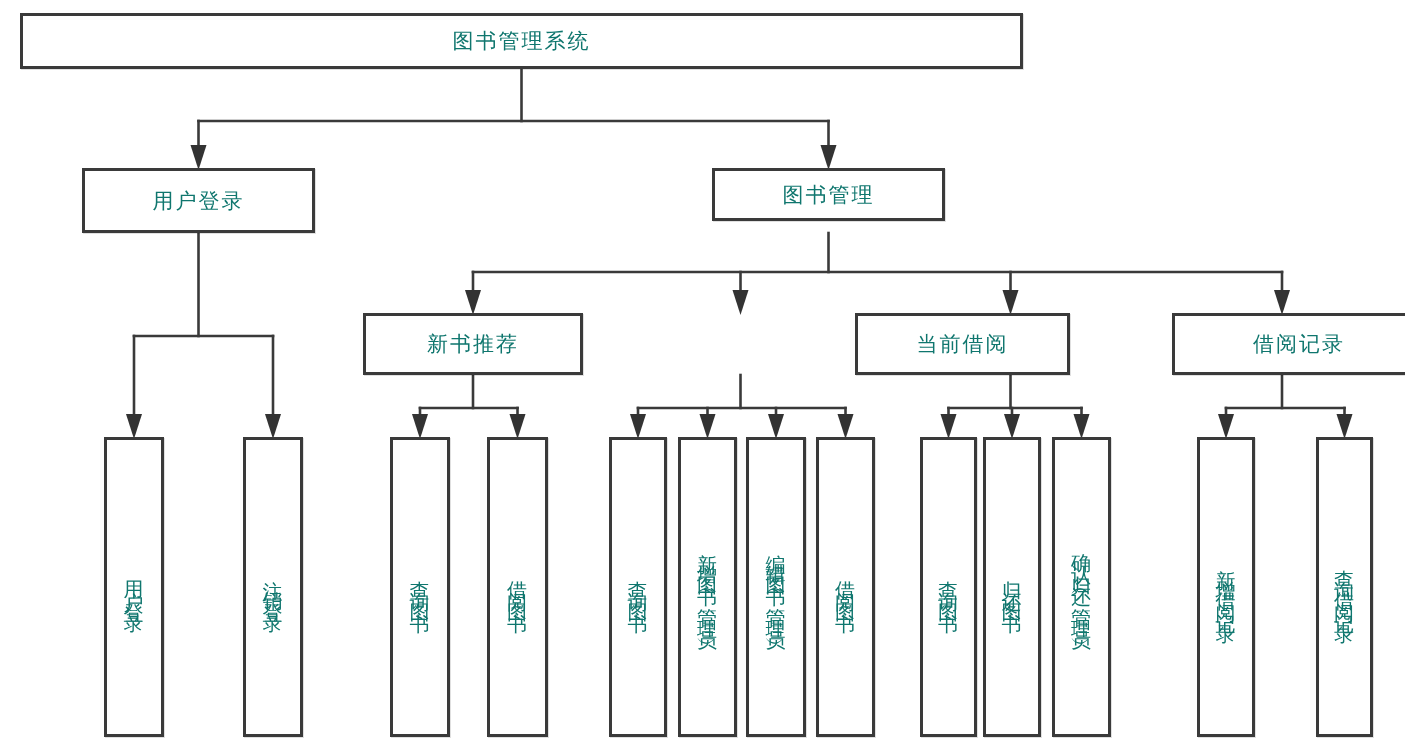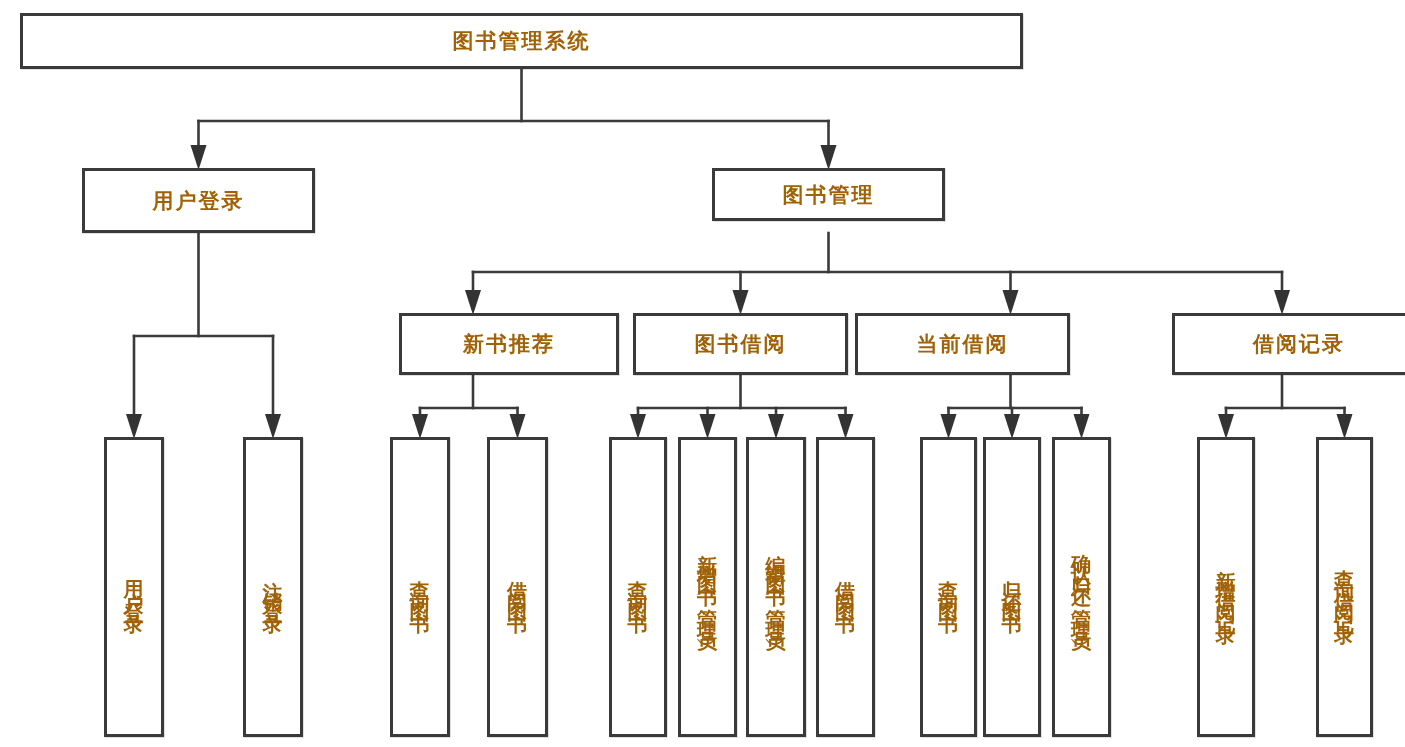--- a/index.html
+++ b/index.html
@@ -27,26 +27,25 @@
     position: absolute;
     box-sizing: border-box;
     background: #ffffff;
     border: 3px solid #3a3a3a;
     display: flex;
     align-items: center;
     justify-content: center;
     box-shadow: 1px 1px 0 rgba(0,0,0,0.12);
   }
   .node .label {
-    color: #a16207;
+    color: #0f766e;
     font-size: 21px;
     letter-spacing: 2px;
     white-space: nowrap;
     text-align: left;
-    font-weight: bold;
   }
   .node.vertical .label {
     writing-mode: vertical-rl;
     text-orientation: mixed;
     font-size: 20px;
     letter-spacing: 11px;
     line-height: 1;
     white-space: normal;
   }
   #watermark {
@@ -125,31 +124,28 @@
     </div>
     <div class="node vertical" style="left: 104px; top: 437px; width: 60px; height: 300px;">
       <span class="label">用户登录</span>
     </div>
     <div class="node vertical" style="left: 243px; top: 437px; width: 60px; height: 300px;">
       <span class="label">注销登录</span>
     </div>
     <div class="node" style="left: 712px; top: 168px; width: 233px; height: 53px;">
       <span class="label">图书管理</span>
     </div>
-    <div class="node" style="left: 363px; top: 313px; width: 220px; height: 62px; margin-left: 36px;">
+    <div class="node" style="left: 363px; top: 313px; width: 220px; height: 62px;">
       <span class="label">新书推荐</span>
     </div>
     <div class="node vertical" style="left: 390px; top: 437px; width: 60px; height: 300px;">
       <span class="label">查询图书</span>
     </div>
     <div class="node vertical" style="left: 487px; top: 437px; width: 61px; height: 300px;">
       <span class="label">借阅图书</span>
-    </div>
-    <div class="node" style="left: 633px; top: 313px; width: 215px; height: 62px;">
-      <span class="label">图书借阅</span>
     </div>
     <div class="node vertical" style="left: 609px; top: 437px; width: 58px; height: 300px;">
       <span class="label">查询图书</span>
     </div>
     <div class="node vertical" style="left: 678px; top: 437px; width: 59px; height: 300px;">
       <span class="label">新增图书（管理员）</span>
     </div>
     <div class="node vertical" style="left: 746px; top: 437px; width: 60px; height: 300px;">
       <span class="label">编辑图书（管理员）</span>
     </div>

